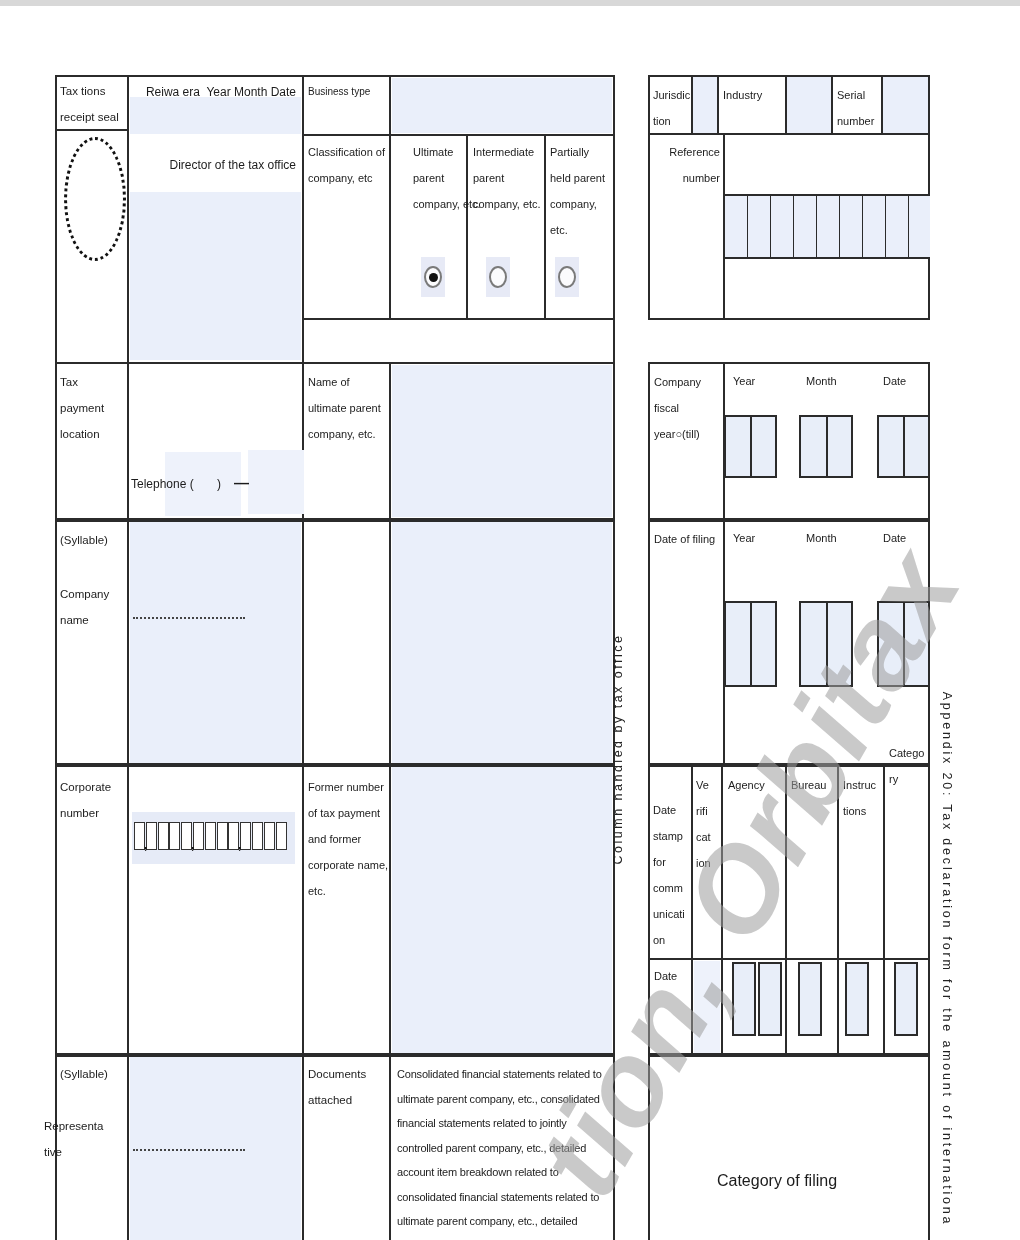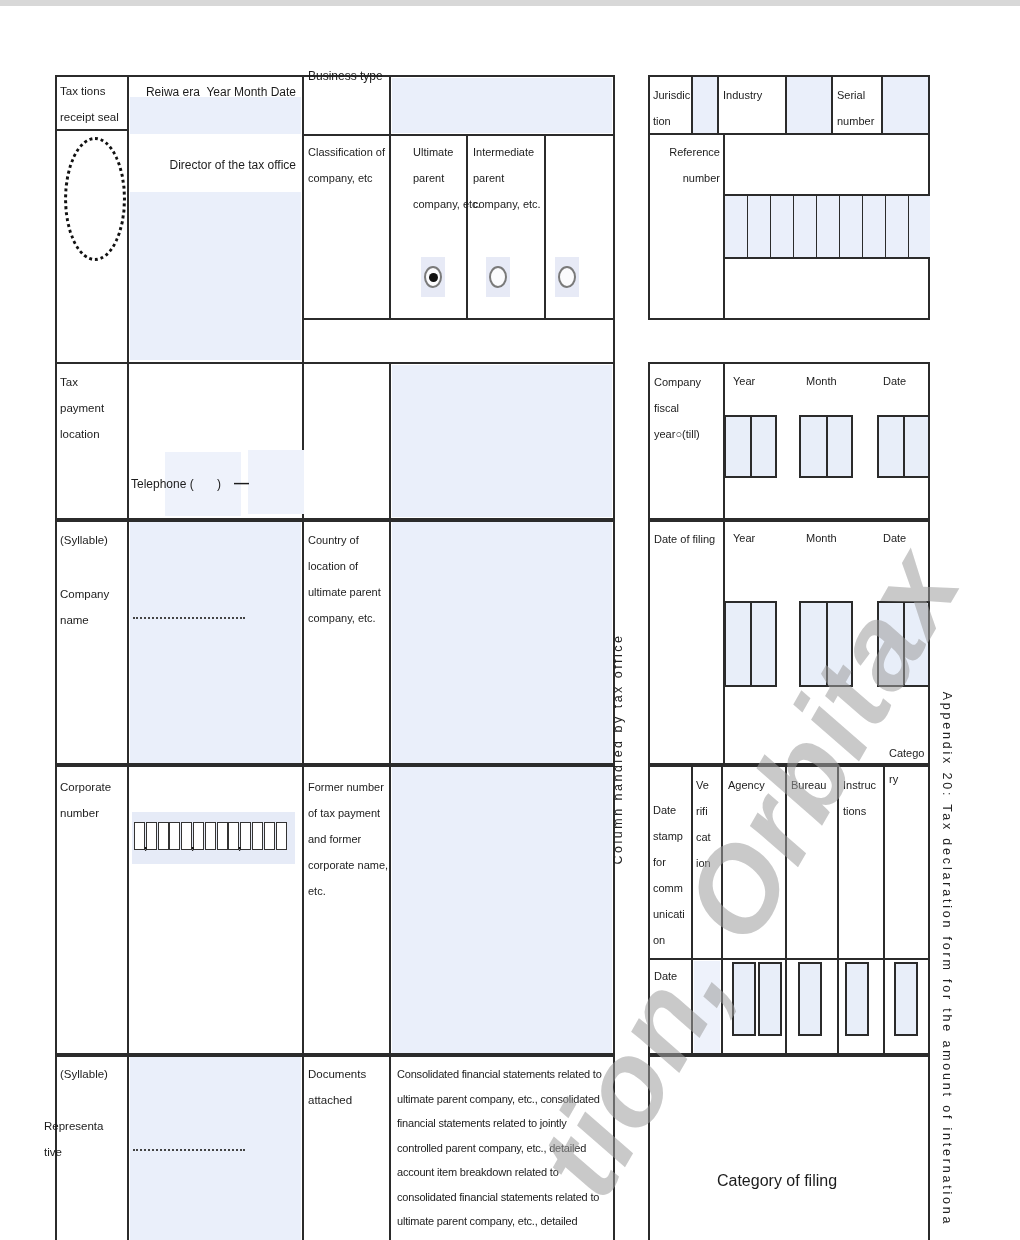--- a/index.html
+++ b/index.html
@@ -50,25 +50,26 @@
   <div class="line" style="left:544px;top:135px;width:2px;height:184px;"></div>
 
   <div class="shade" style="left:130px;top:97px;width:171px;height:37px;"></div>
   <div class="shade" style="left:130px;top:192px;width:171px;height:168px;"></div>
   <div class="shade" style="left:392px;top:78px;width:220px;height:55px;"></div>
 
   <div class="lbl" style="left:60px;top:78px;width:64px;">Tax tions receipt seal</div>
   <div class="seal" style="left:64px;top:137px;width:56px;height:118px;"></div>
   <div class="lbl right" style="left:132px;top:79px;width:164px;font-size:12px;">Reiwa era&nbsp; Year Month Date</div>
   <div class="lbl right" style="left:132px;top:152px;width:164px;font-size:12px;">Director of the tax office</div>
-  <div class="lbl" style="left:308px;top:63px;width:80px;font-size:12px;">Business type</div>
+  <div class="lbl" style="left:308px;top:79px;width:80px;font-size:10px;">Business type</div>
   <div class="lbl sm" style="left:308px;top:139px;width:82px;">Classification of company, etc</div>
 
   <div class="lbl sm" style="left:413px;top:139px;width:70px;">Ultimate parent company, etc.</div>
   <div class="lbl sm" style="left:473px;top:139px;width:70px;">Intermediate parent company, etc.</div>
+  <div class="lbl sm" style="left:550px;top:139px;width:62px;">Partially held parent company, etc.</div>
 
   <div class="radio selected" style="left:421px;top:257px;">
       <span class="circ">
         <span class="dot"></span>
       </span>
     </div>
   <div class="radio" style="left:486px;top:257px;">
       <span class="circ"></span>
     </div>
   <div class="radio" style="left:555px;top:257px;">
@@ -78,31 +79,31 @@
   <div class="box" style="left:55px;top:362px;width:560px;height:158px;"></div>
   <div class="line" style="left:127px;top:362px;width:2px;height:158px;"></div>
   <div class="line" style="left:302px;top:362px;width:2px;height:158px;"></div>
   <div class="line" style="left:389px;top:362px;width:2px;height:158px;"></div>
   <div class="shade" style="left:392px;top:365px;width:220px;height:152px;"></div>
   <div class="shade2" style="left:165px;top:452px;width:76px;height:64px;"></div>
   <div class="shade2" style="left:248px;top:450px;width:56px;height:64px;"></div>
   <div class="lbl" style="left:60px;top:369px;width:62px;">Tax payment location</div>
   <div class="phone" style="left:131px;top:477px;">Telephone (&nbsp;&nbsp;&nbsp;&nbsp;&nbsp;&nbsp;&nbsp;)</div>
   <div class="dash" style="left:234px;top:474px;">—</div>
+  <div class="lbl sm" style="left:308px;top:369px;width:80px;">Name of ultimate parent company, etc.</div>
 
   <div class="box" style="left:55px;top:520px;width:560px;height:245px;"></div>
   <div class="line" style="left:127px;top:520px;width:2px;height:245px;"></div>
   <div class="line" style="left:302px;top:520px;width:2px;height:245px;"></div>
   <div class="line" style="left:389px;top:520px;width:2px;height:245px;"></div>
   <div class="shade" style="left:130px;top:522px;width:171px;height:241px;"></div>
   <div class="shade" style="left:392px;top:522px;width:220px;height:241px;"></div>
   <div class="dotline" style="left:133px;top:617px;width:112px;"></div>
   <div class="lbl" style="left:60px;top:527px;width:64px;">(Syllable)</div>
   <div class="lbl" style="left:60px;top:581px;width:60px;">Company name</div>
-  <div class="lbl sm" style="left:308px;top:527px;width:80px;">Country of location of ultimate parent company, etc.</div>
 
   <div class="box" style="left:55px;top:765px;width:560px;height:290px;"></div>
   <div class="line" style="left:127px;top:765px;width:2px;height:290px;"></div>
   <div class="line" style="left:302px;top:765px;width:2px;height:290px;"></div>
   <div class="line" style="left:389px;top:765px;width:2px;height:290px;"></div>
   <div class="shade" style="left:392px;top:767px;width:220px;height:286px;"></div>
   <div class="shade" style="left:132px;top:812px;width:163px;height:52px;background:#e6ebf7;"></div>
   <div class="lbl" style="left:60px;top:774px;width:66px;">Corporate number</div>
   <div class="lbl sm" style="left:308px;top:774px;width:82px;">Former number of tax payment and former corporate name, etc.</div>
 

